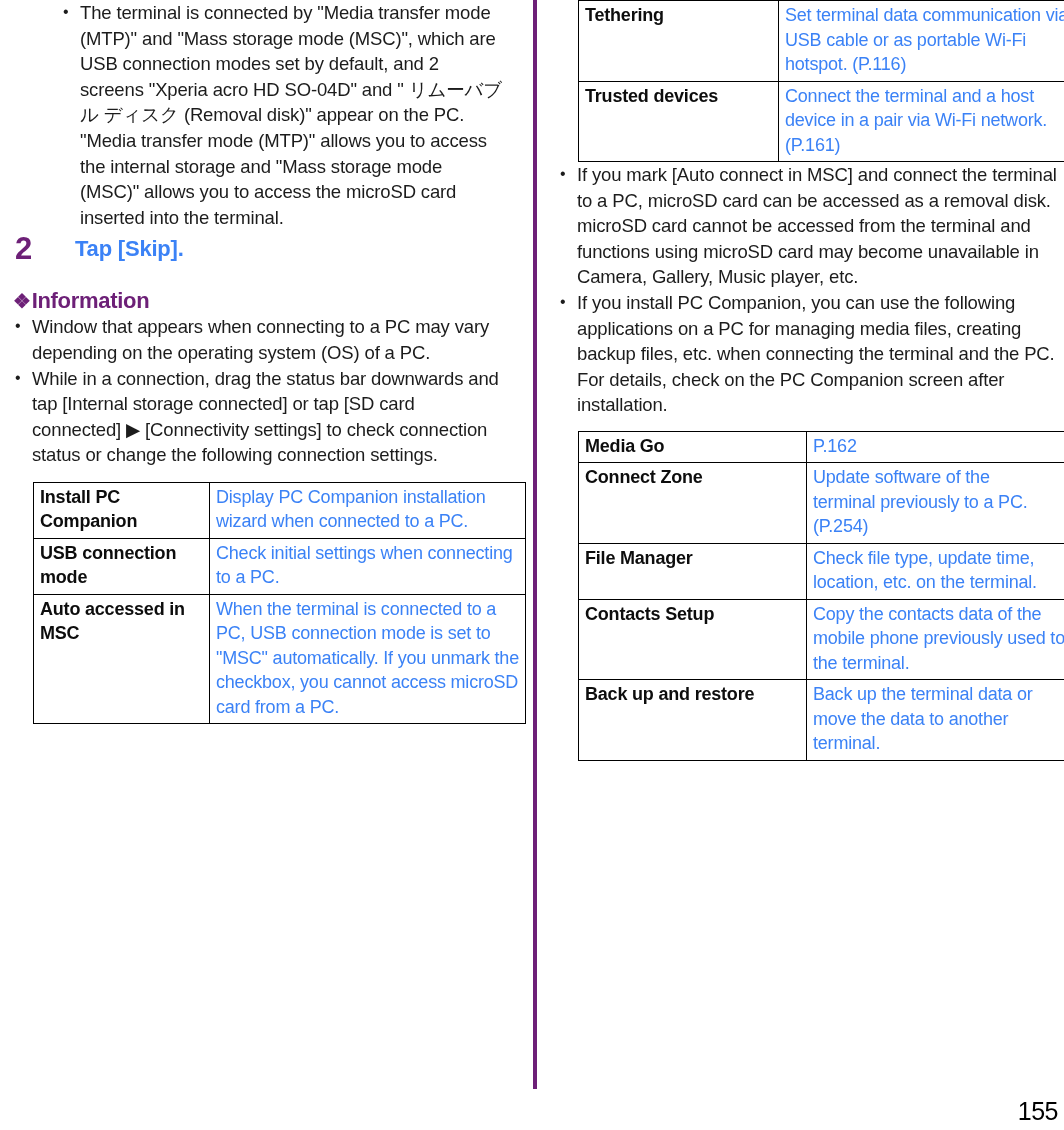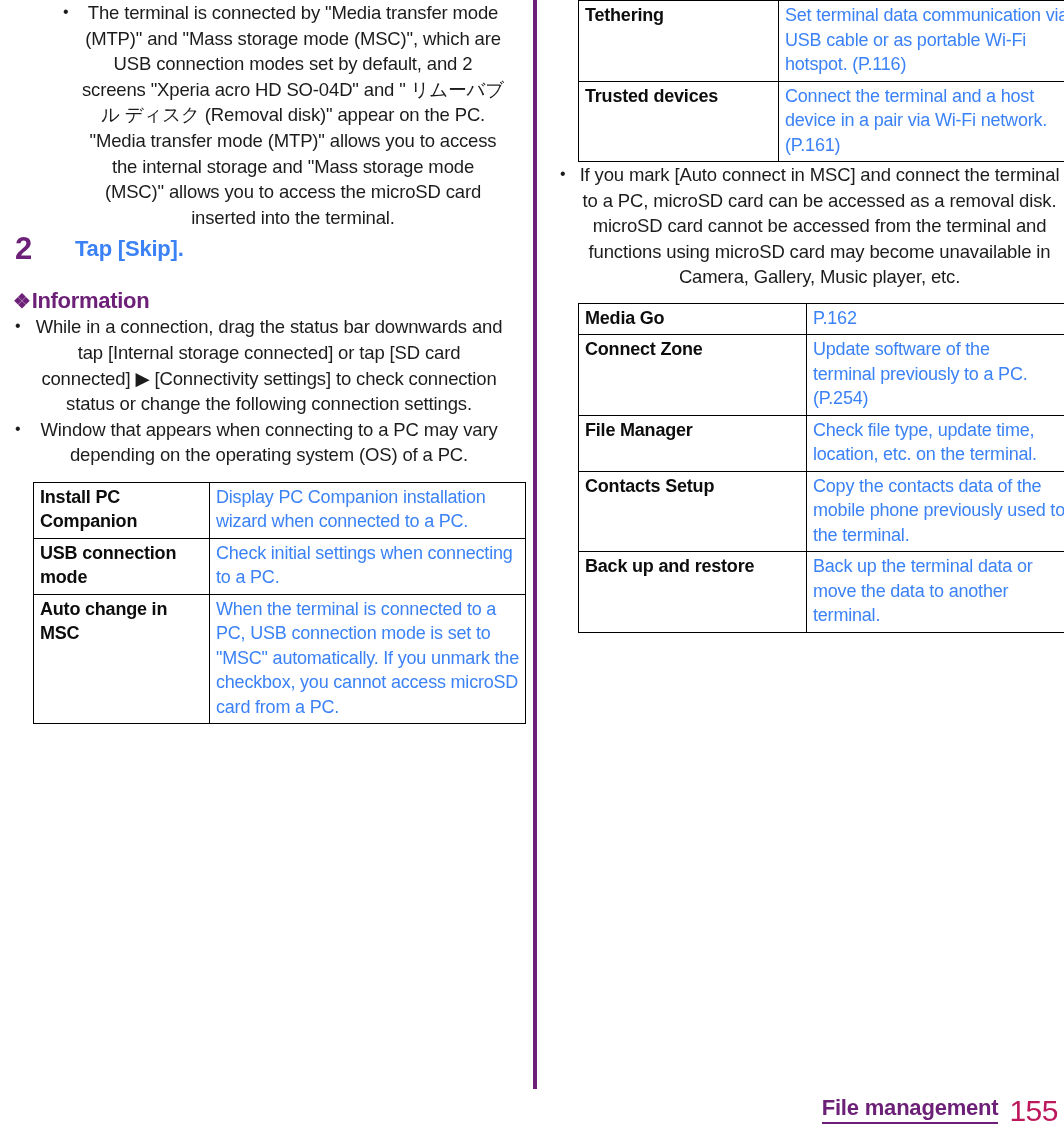--- a/index.html
+++ b/index.html
@@ -44,21 +44,20 @@
     font-size: 18.5px;
     line-height: 25.6px;
     letter-spacing: -0.15px;
     color: #1c1c1c;
   }
 
   ul.bullets {
     list-style: none;
     margin: 0;
     padding: 0;
-    text-align: center;
   }
   ul.bullets > li {
     position: relative;
     padding-left: 19px;
     margin: 0 0 0 0;
   }
   ul.bullets > li::before {
     content: "\2022";
     position: absolute;
     left: 2px;
@@ -161,22 +160,22 @@
   .footer-chapter {
     font-size: 22px;
     font-weight: bold;
     color: #6d2077;
     letter-spacing: -0.2px;
     border-bottom: 2.5px solid #6d2077;
     padding-bottom: 2px;
     line-height: 24px;
   }
   .footer-page {
-    font-size: 30px;
-    color: #be185d;
+    font-size: 25px;
+    color: #000000;
     line-height: 26px;
     letter-spacing: -0.5px;
   }
 </style>
 </head>
 <body>
 
 <div class="page">
 
   <div class="col-divider"></div>
@@ -191,40 +190,40 @@
       <span class="step-num">2</span>
       <span class="step-title">Tap [Skip].</span>
     </div>
 
     <div class="info-head">
       <span class="info-diamond">❖</span>
       <span>Information</span>
     </div>
 
     <ul class="bullets body-text">
+      <li>Window that appears when connecting to a PC may vary depending on the operating system (OS) of a PC.</li>
       <li>While in a connection, drag the status bar downwards and tap [Internal storage connected] or tap [SD card connected] ▶ [Connectivity settings] to check connection status or change the following connection settings.</li>
-      <li>Window that appears when connecting to a PC may vary depending on the operating system (OS) of a PC.</li>
     </ul>
 
     <table class="spec tbl-left-a">
       <colgroup>
           <col class="c1">
           <col>
         </colgroup>
       <tbody>
         <tr>
           <td class="label">Install PC Companion</td>
           <td>Display PC Companion installation wizard when connected to a PC.</td>
         </tr>
         <tr>
           <td class="label">USB connection mode</td>
           <td>Check initial settings when connecting to a PC.</td>
         </tr>
         <tr>
-          <td class="label">Auto change in MSC</td>
+          <td class="label">Auto accessed in MSC</td>
           <td>When the terminal is connected to a PC, USB connection mode is set to "MSC" automatically. If you unmark the checkbox, you cannot access microSD card from a PC.</td>
         </tr>
       </tbody>
     </table>
 
   </div>
 
   <div class="col col-right">
 
     <table class="spec tbl-right-top">
@@ -239,20 +238,21 @@
         </tr>
         <tr>
           <td class="label">Trusted devices</td>
           <td>Connect the terminal and a host device in a pair via Wi-Fi network. (P.161)</td>
         </tr>
       </tbody>
     </table>
 
     <ul class="bullets body-text after-table-bullets">
       <li>If you mark [Auto connect in MSC] and connect the terminal to a PC, microSD card can be accessed as a removal disk. microSD card cannot be accessed from the terminal and functions using microSD card may become unavailable in Camera, Gallery, Music player, etc.</li>
+      <li>If you install PC Companion, you can use the following applications on a PC for managing media files, creating backup files, etc. when connecting the terminal and the PC. For details, check on the PC Companion screen after installation.</li>
     </ul>
 
     <table class="spec tbl-right-bot">
       <colgroup>
           <col class="c1">
           <col>
         </colgroup>
       <tbody>
         <tr>
           <td class="label">Media Go</td>
@@ -274,17 +274,16 @@
         <tr>
           <td class="label">Back up and restore</td>
           <td>Back up the terminal data or move the data to another terminal.</td>
         </tr>
       </tbody>
     </table>
 
   </div>
 
   <div class="footer">
-    <span class="footer-chapter">File management</span>
     <span class="footer-page">155</span>
   </div>
 
 </div>
 
 </body></html>

